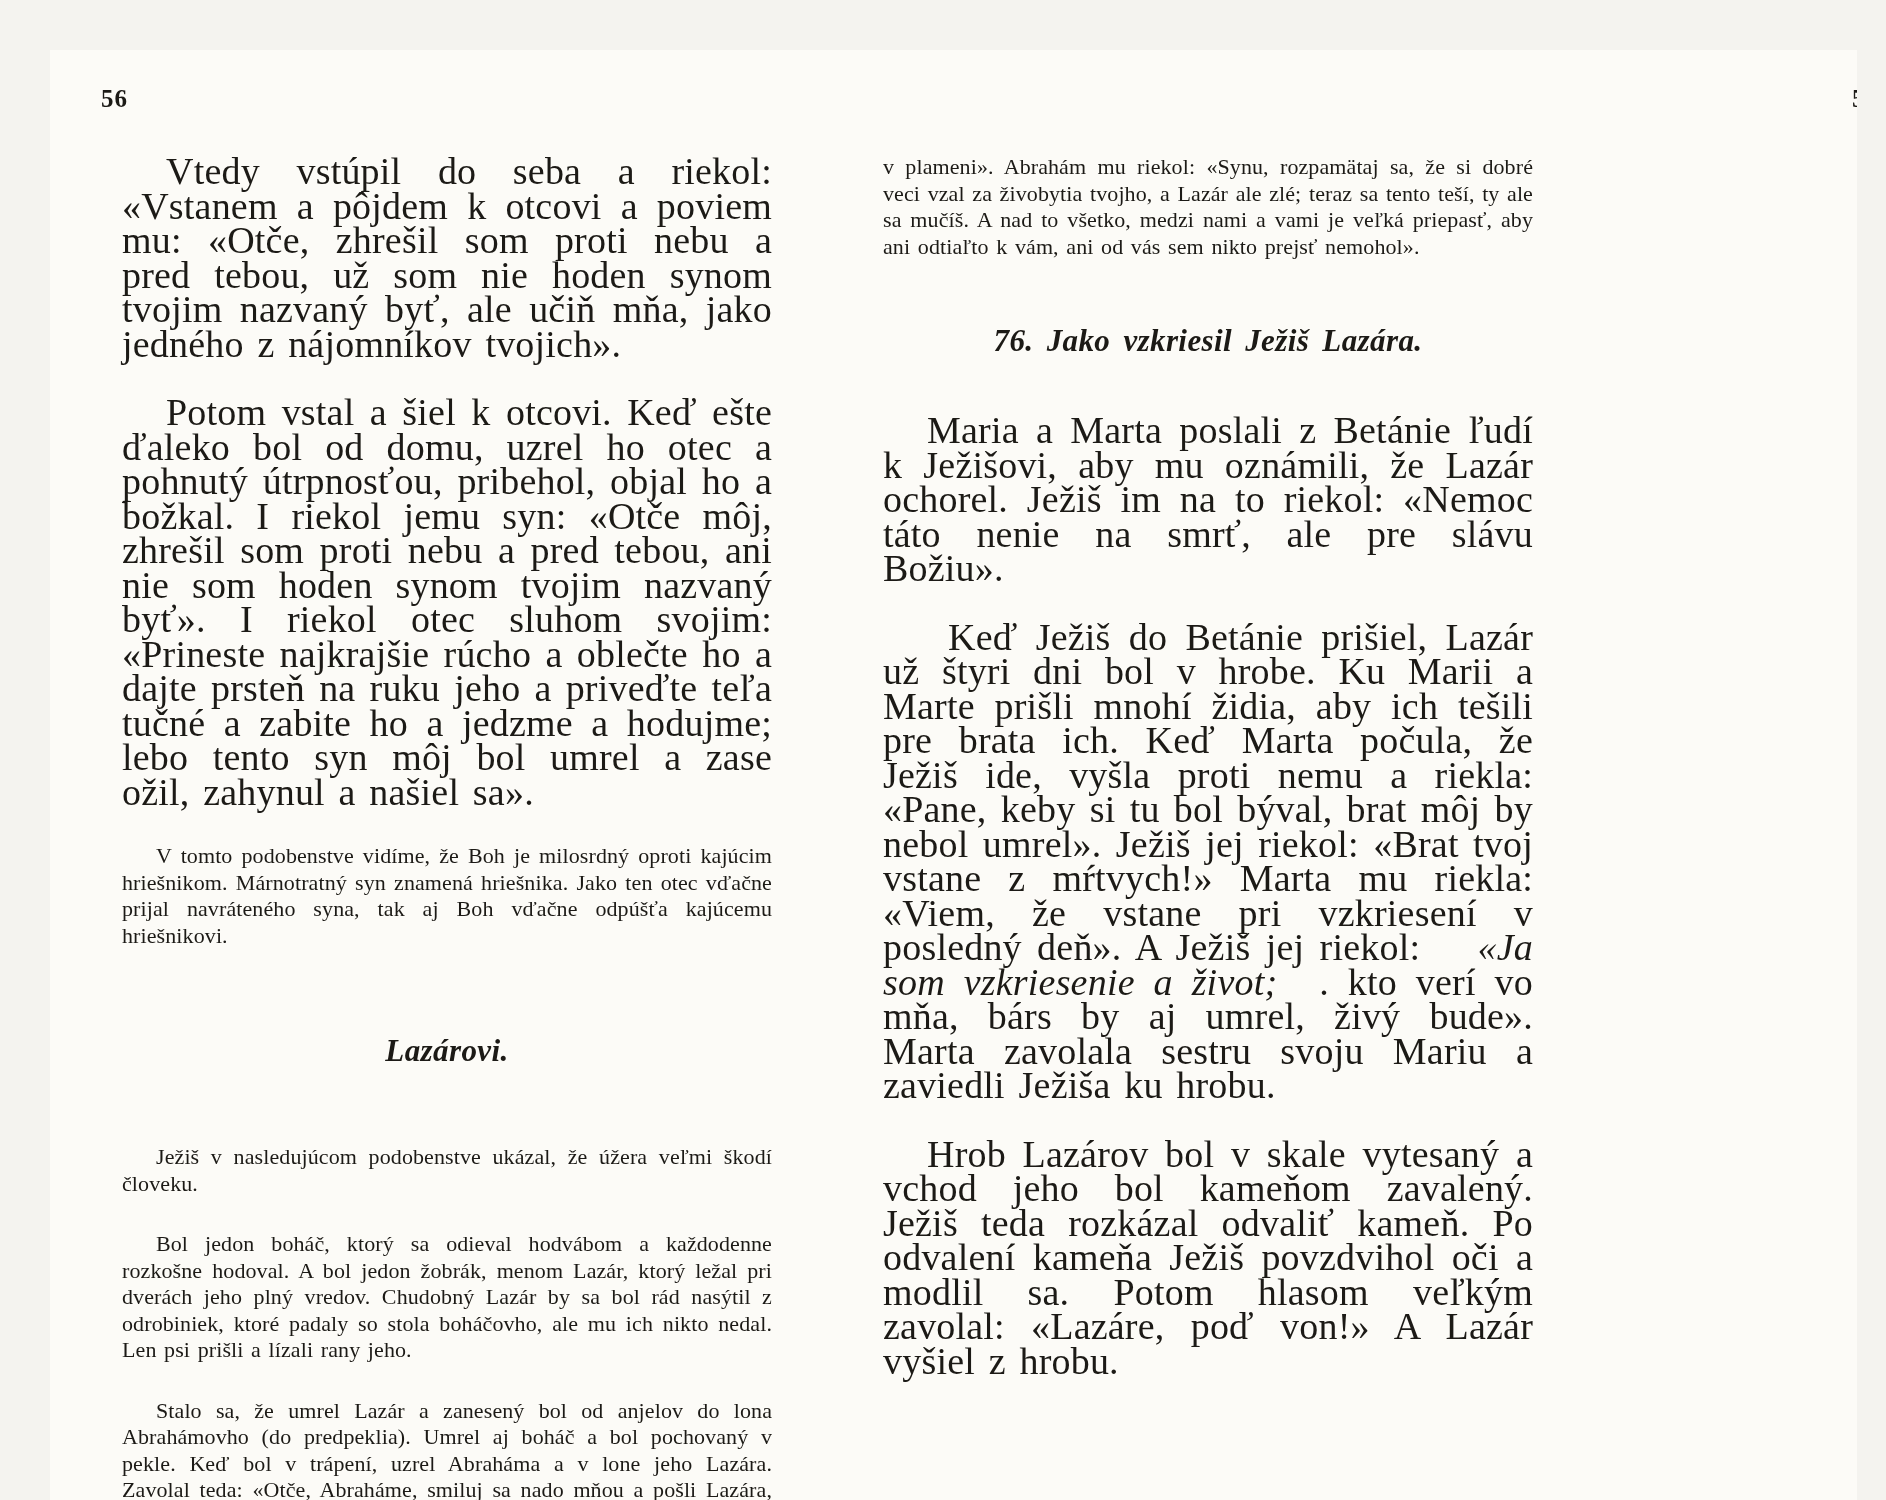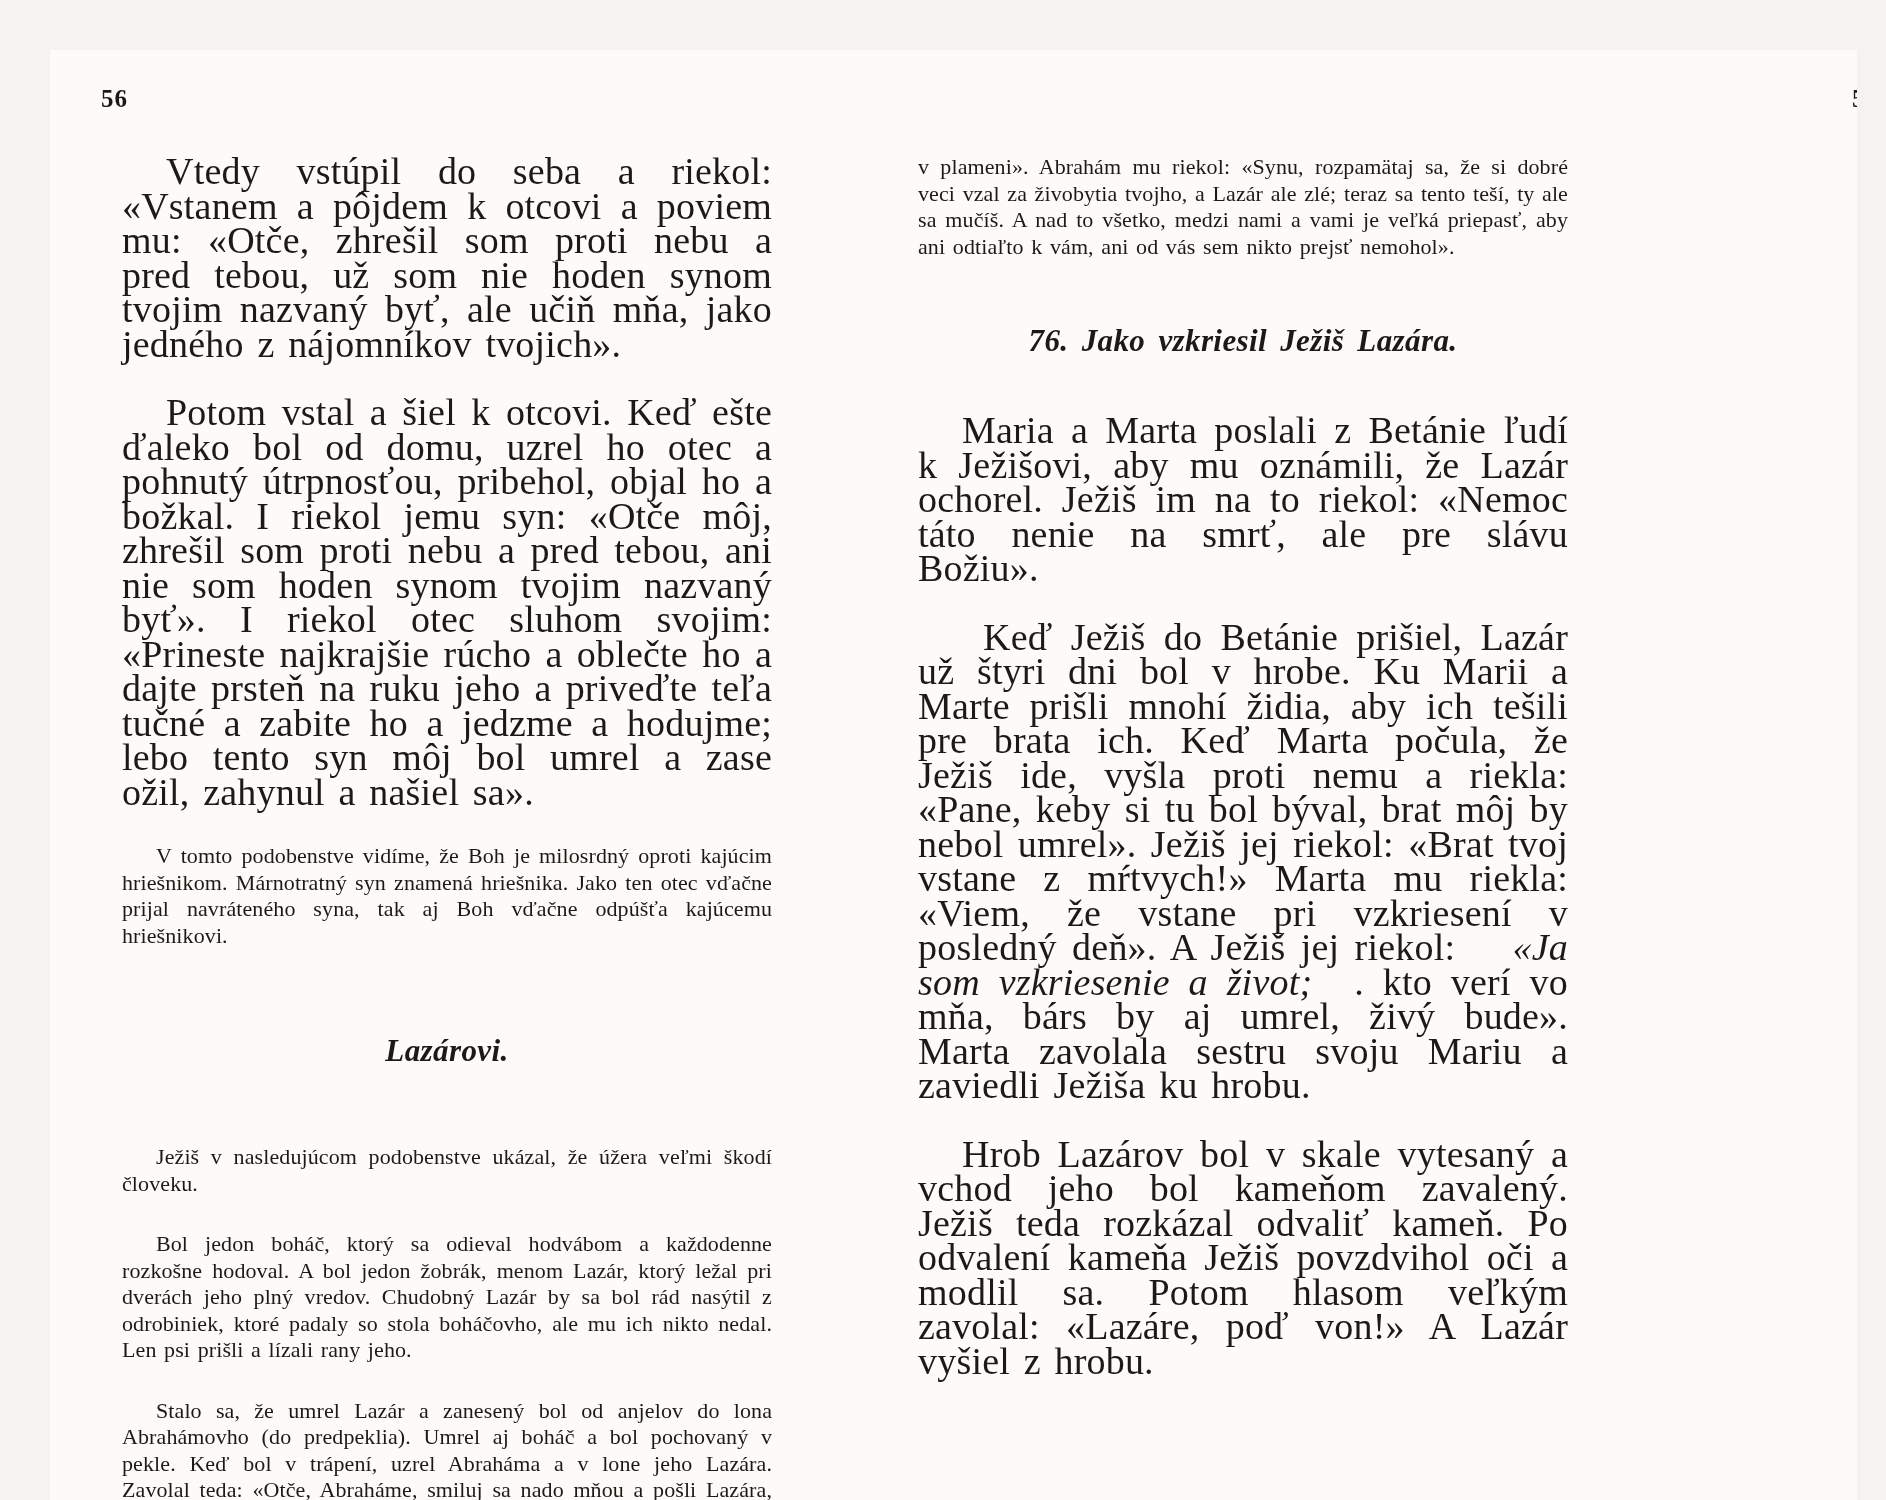--- a/index.html
+++ b/index.html
@@ -22,21 +22,21 @@
   }
   .pagenum-left  { left: 30px; }
   .pagenum-right { right: 36px; }
 
   .col {
     position: absolute;
     top: 62px;
     width: 718px;
   }
   .col-left  { left: 30px; }
-  .col-right { left: 826px; }
+  .col-right { left: 791px; }
 
   p.body {
     font-size: 38px;
     line-height: 34.5px;
     text-align: justify;
     text-indent: 44px;
     font-weight: 500;
     letter-spacing: 0.2px;
     word-spacing: 4px;
   }

